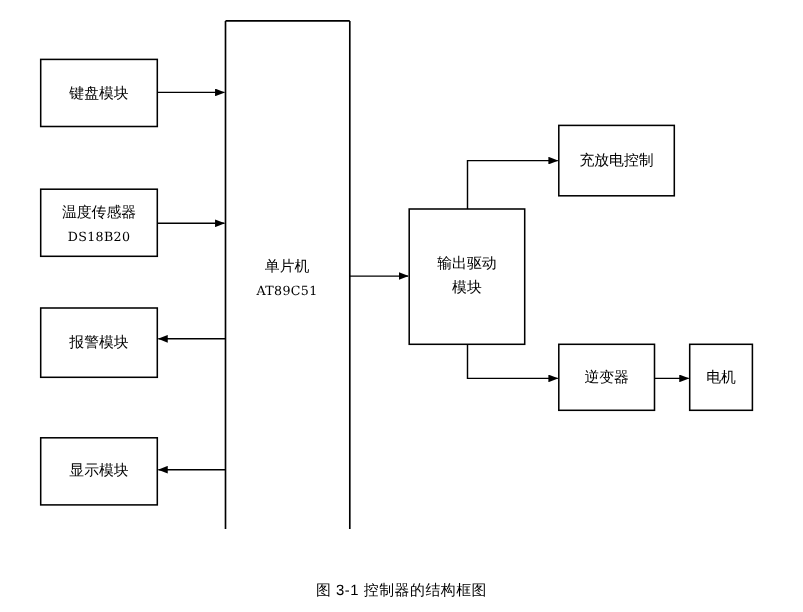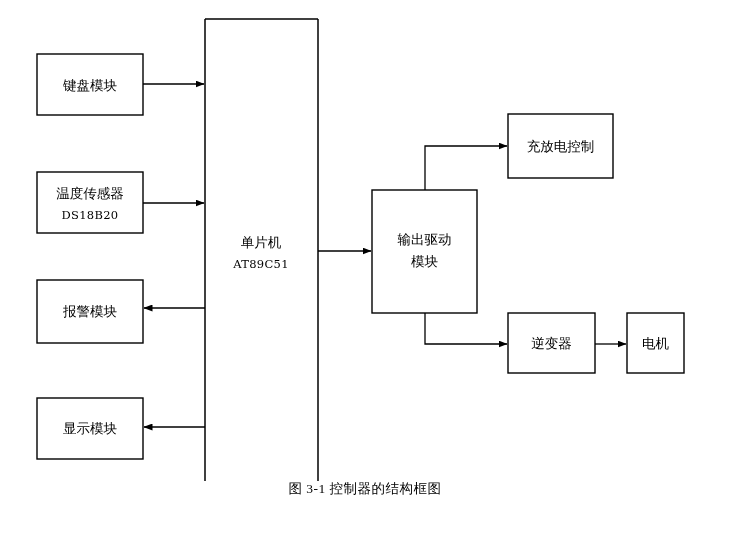--- a/index.html
+++ b/index.html
@@ -50,24 +50,24 @@
     font-family: "DejaVu Serif", "Liberation Serif", serif;
     font-size: 11.5px;
     fill: #000000;
     text-anchor: middle;
     dominant-baseline: middle;
     letter-spacing: 0.3px;
   }
   .caption-text {
     position: absolute;
     left: 0;
-    top: 480px;
+    top: 528px;
     width: 730px;
     text-align: center;
-    font-family: Liberation Serif, serif;
+    font-family: Liberation Sans, sans-serif;
     font-size: 13.5px;
     color: #000000;
     letter-spacing: 0.5px;
   }
 </style>
 </head>
 <body>
 
 <div id="canvas">
 

